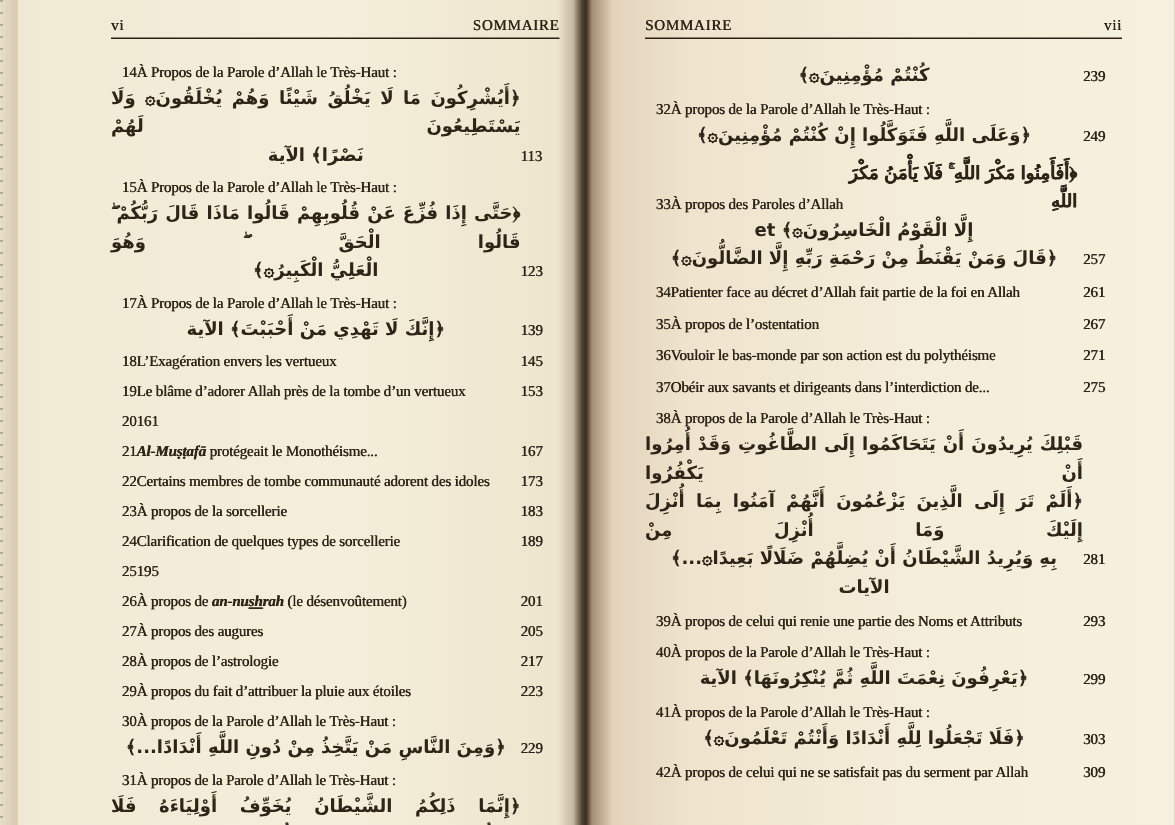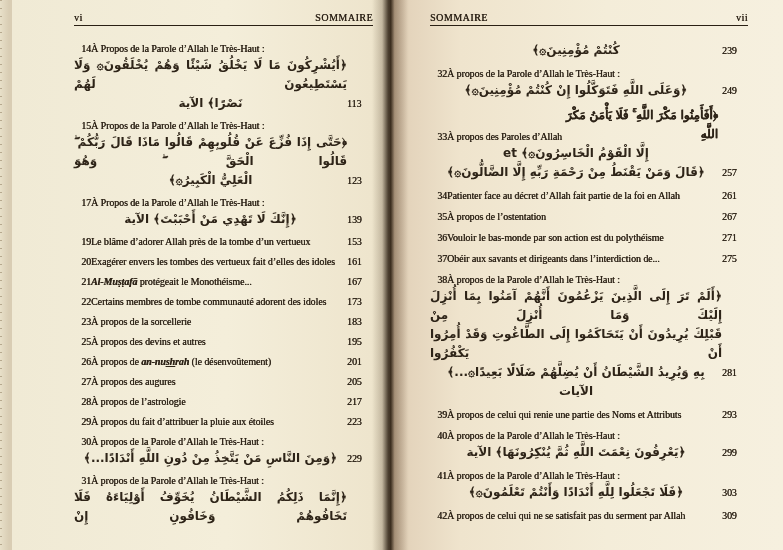--- a/index.html
+++ b/index.html
@@ -107,29 +107,35 @@
               <span class="ttl"><span>À Propos de la Parole d’Allah le Très-Haut :</span></span>
               <span class="pg"></span>
             </div>
             <div class="line">
               <span class="artxt c" dir="rtl">﴿إِنَّكَ لَا تَهْدِي مَنْ أَحْبَبْتَ﴾ الآية</span>
               <span class="pg">139</span>
             </div>
           </div>
           <div class="entry">
             <div class="line">
+              <span class="num">18</span>
+              <span class="ttl"><span>L’Exagération envers les vertueux</span></span>
+              <span class="pg">145</span>
+            </div>
+          </div>
+          <div class="entry">
+            <div class="line">
               <span class="num">19</span>
               <span class="ttl"><span>Le blâme d’adorer Allah près de la tombe d’un vertueux</span></span>
               <span class="pg">153</span>
             </div>
           </div>
           <div class="entry">
             <div class="line">
               <span class="num">20</span>
-              <span class="ttl"><span>Exagérer envers les tombes des vertueux fait d’elles des idoles</span></span>
               <span class="pg">161</span>
             </div>
           </div>
           <div class="entry">
             <div class="line">
               <span class="num">21</span>
               <span class="ttl"><span class="it ">Al-Muṣṭafā</span><span> protégeait le Monothéisme...</span></span>
               <span class="pg">167</span>
             </div>
           </div>
@@ -142,22 +148,28 @@
           </div>
           <div class="entry">
             <div class="line">
               <span class="num">23</span>
               <span class="ttl"><span>À propos de la sorcellerie</span></span>
               <span class="pg">183</span>
             </div>
           </div>
           <div class="entry">
             <div class="line">
+              <span class="num">24</span>
+              <span class="ttl"><span>Clarification de quelques types de sorcellerie</span></span>
+              <span class="pg">189</span>
+            </div>
+          </div>
+          <div class="entry">
+            <div class="line">
               <span class="num">25</span>
-              <span class="ttl"><span>À propos des devins et autres</span></span>
               <span class="pg">195</span>
             </div>
           </div>
           <div class="entry">
             <div class="line">
               <span class="num">26</span>
               <span class="ttl"><span>À propos de </span><span class="it ">an-nu</span><span class="it ul">sh</span><span class="it ">rah</span><span> (le désenvoûtement)</span></span>
               <span class="pg">201</span>
             </div>
           </div>
@@ -278,25 +290,25 @@
               <span class="pg">275</span>
             </div>
           </div>
           <div class="entry">
             <div class="line">
               <span class="num">38</span>
               <span class="ttl"><span>À propos de la Parole d’Allah le Très-Haut :</span></span>
               <span class="pg"></span>
             </div>
             <div class="line">
+              <span class="artxt j" dir="rtl">قَبْلِكَ يُرِيدُونَ أَنْ يَتَحَاكَمُوا إِلَى الطَّاغُوتِ وَقَدْ أُمِرُوا أَنْ يَكْفُرُوا</span>
+              <span class="pg"></span>
+            </div>
+            <div class="line">
               <span class="artxt j" dir="rtl">﴿أَلَمْ تَرَ إِلَى الَّذِينَ يَزْعُمُونَ أَنَّهُمْ آمَنُوا بِمَا أُنْزِلَ إِلَيْكَ وَمَا أُنْزِلَ مِنْ</span>
-              <span class="pg"></span>
-            </div>
-            <div class="line">
-              <span class="artxt j" dir="rtl">قَبْلِكَ يُرِيدُونَ أَنْ يَتَحَاكَمُوا إِلَى الطَّاغُوتِ وَقَدْ أُمِرُوا أَنْ يَكْفُرُوا</span>
               <span class="pg"></span>
             </div>
             <div class="line">
               <span class="artxt c" dir="rtl">بِهِ وَيُرِيدُ الشَّيْطَانُ أَنْ يُضِلَّهُمْ ضَلَالًا بَعِيدًا۞...﴾ الآيات</span>
               <span class="pg">281</span>
             </div>
           </div>
           <div class="entry">
             <div class="line">
               <span class="num">39</span>

